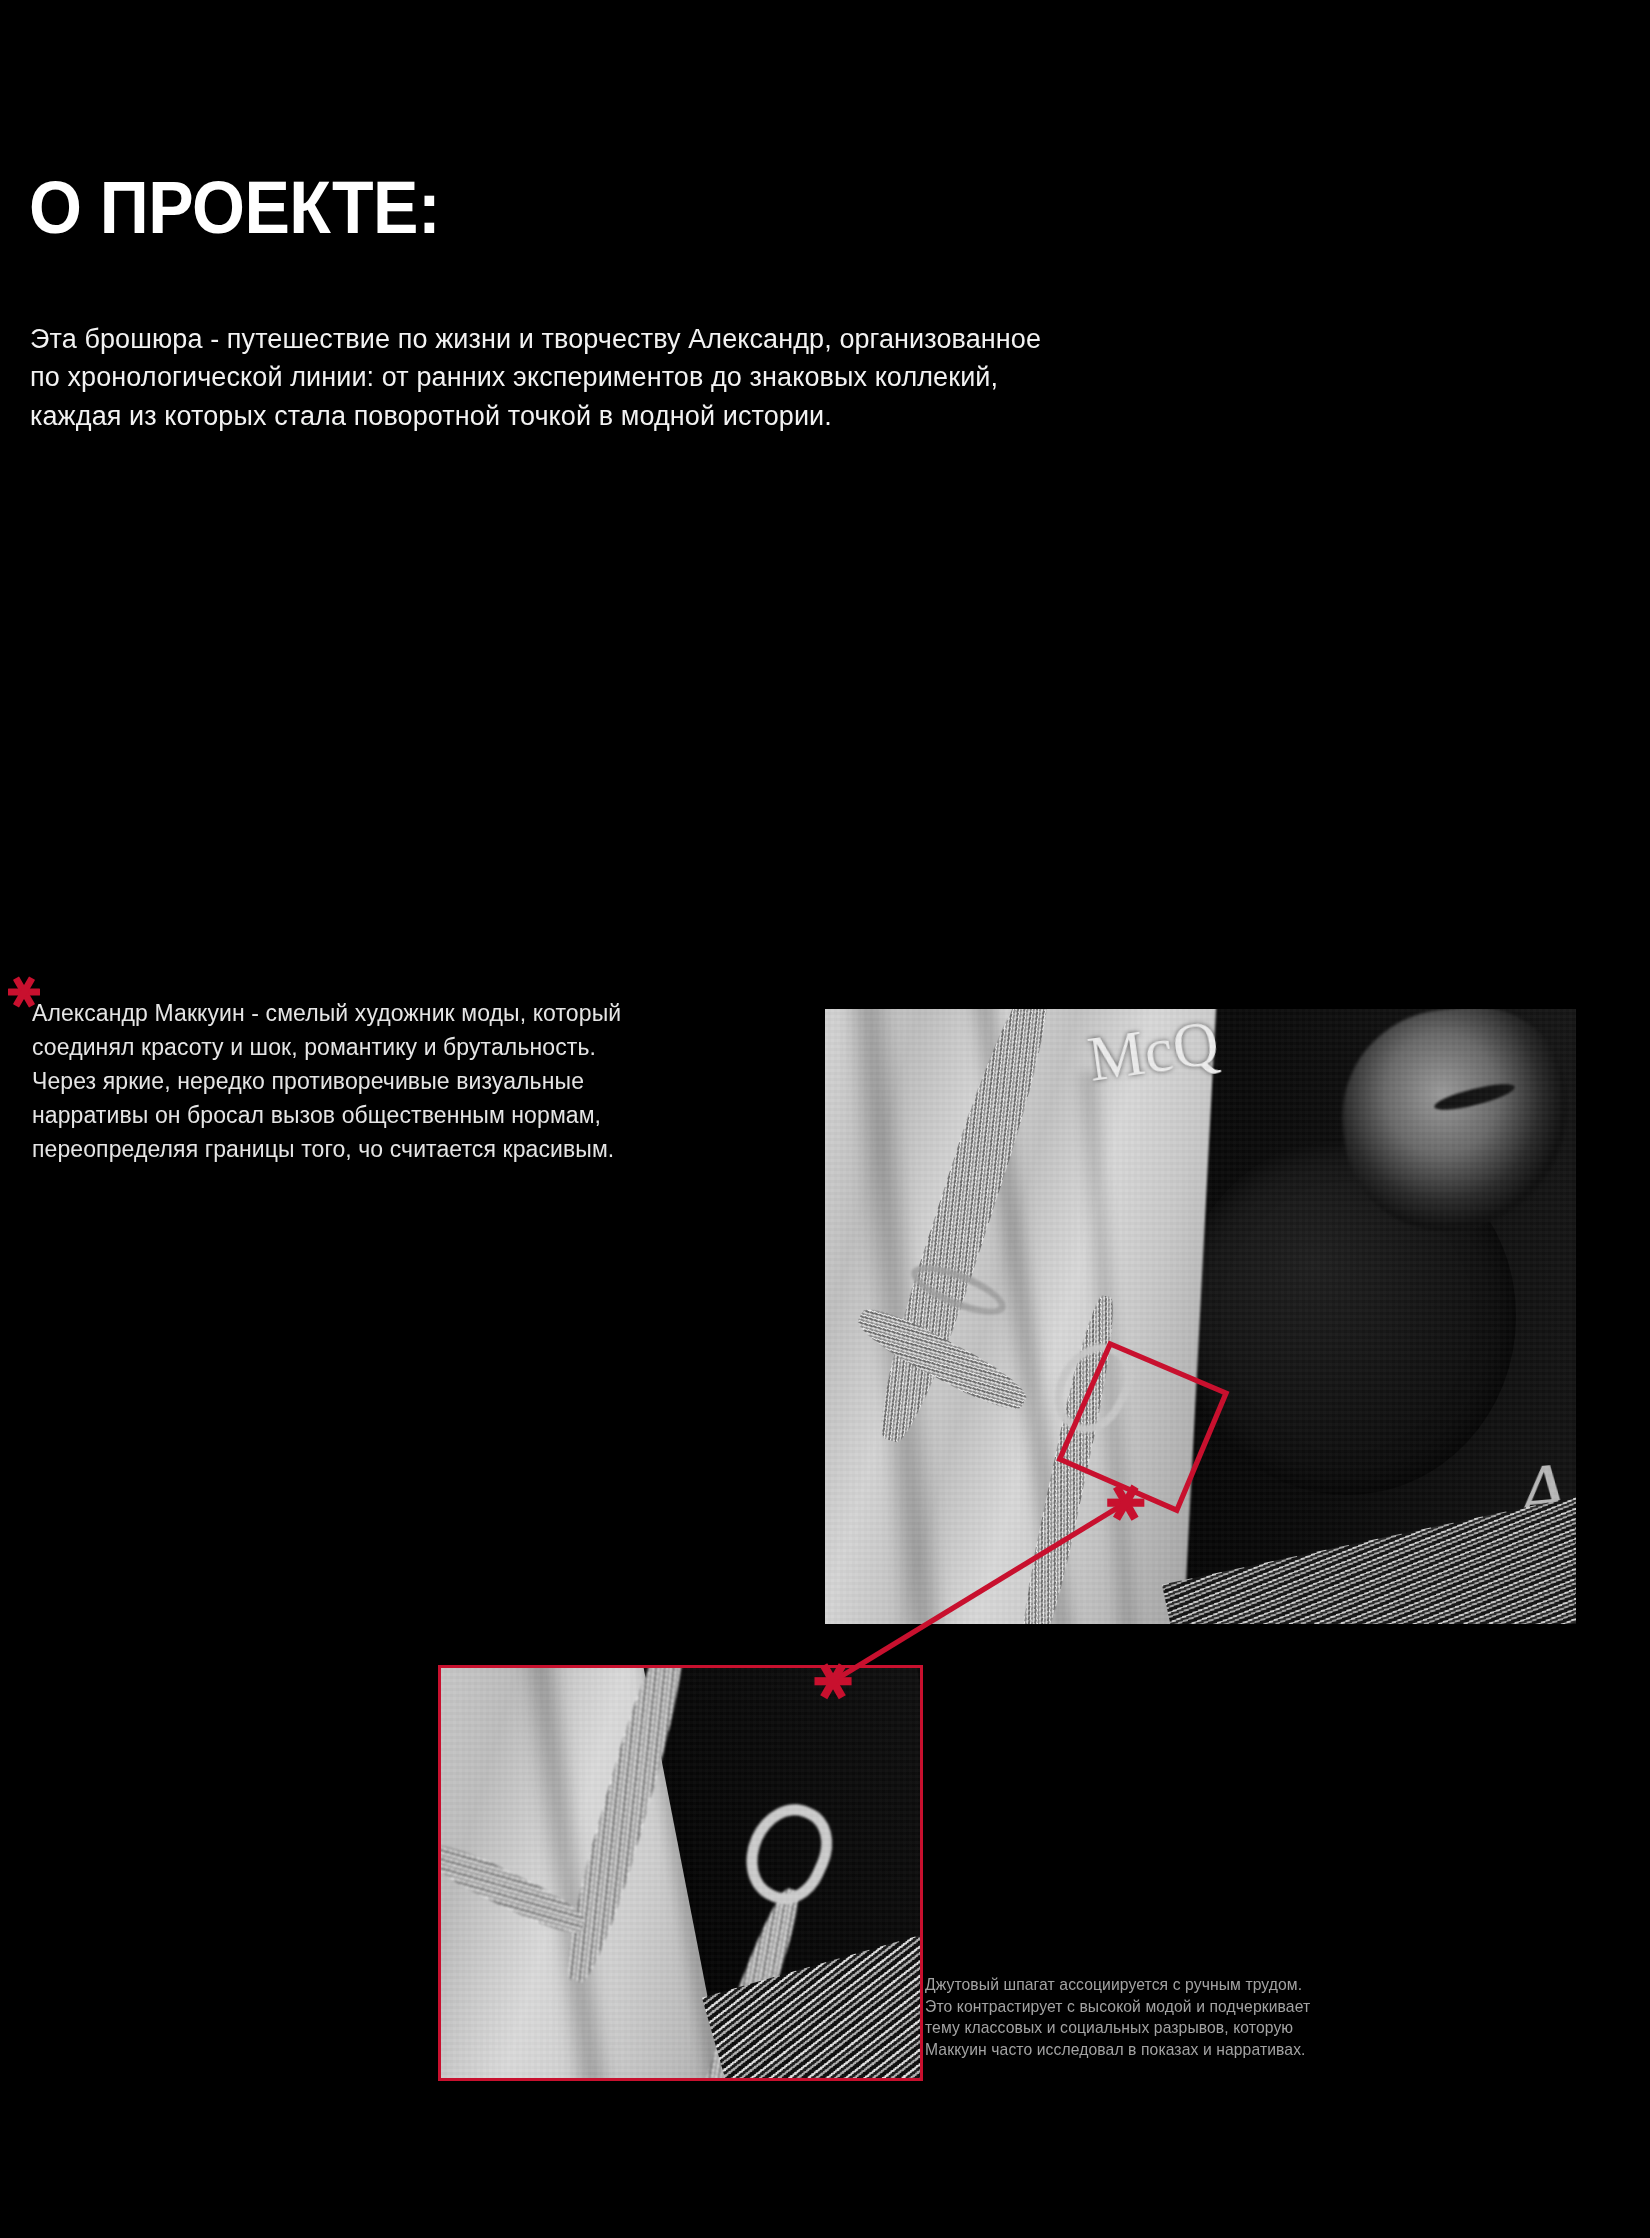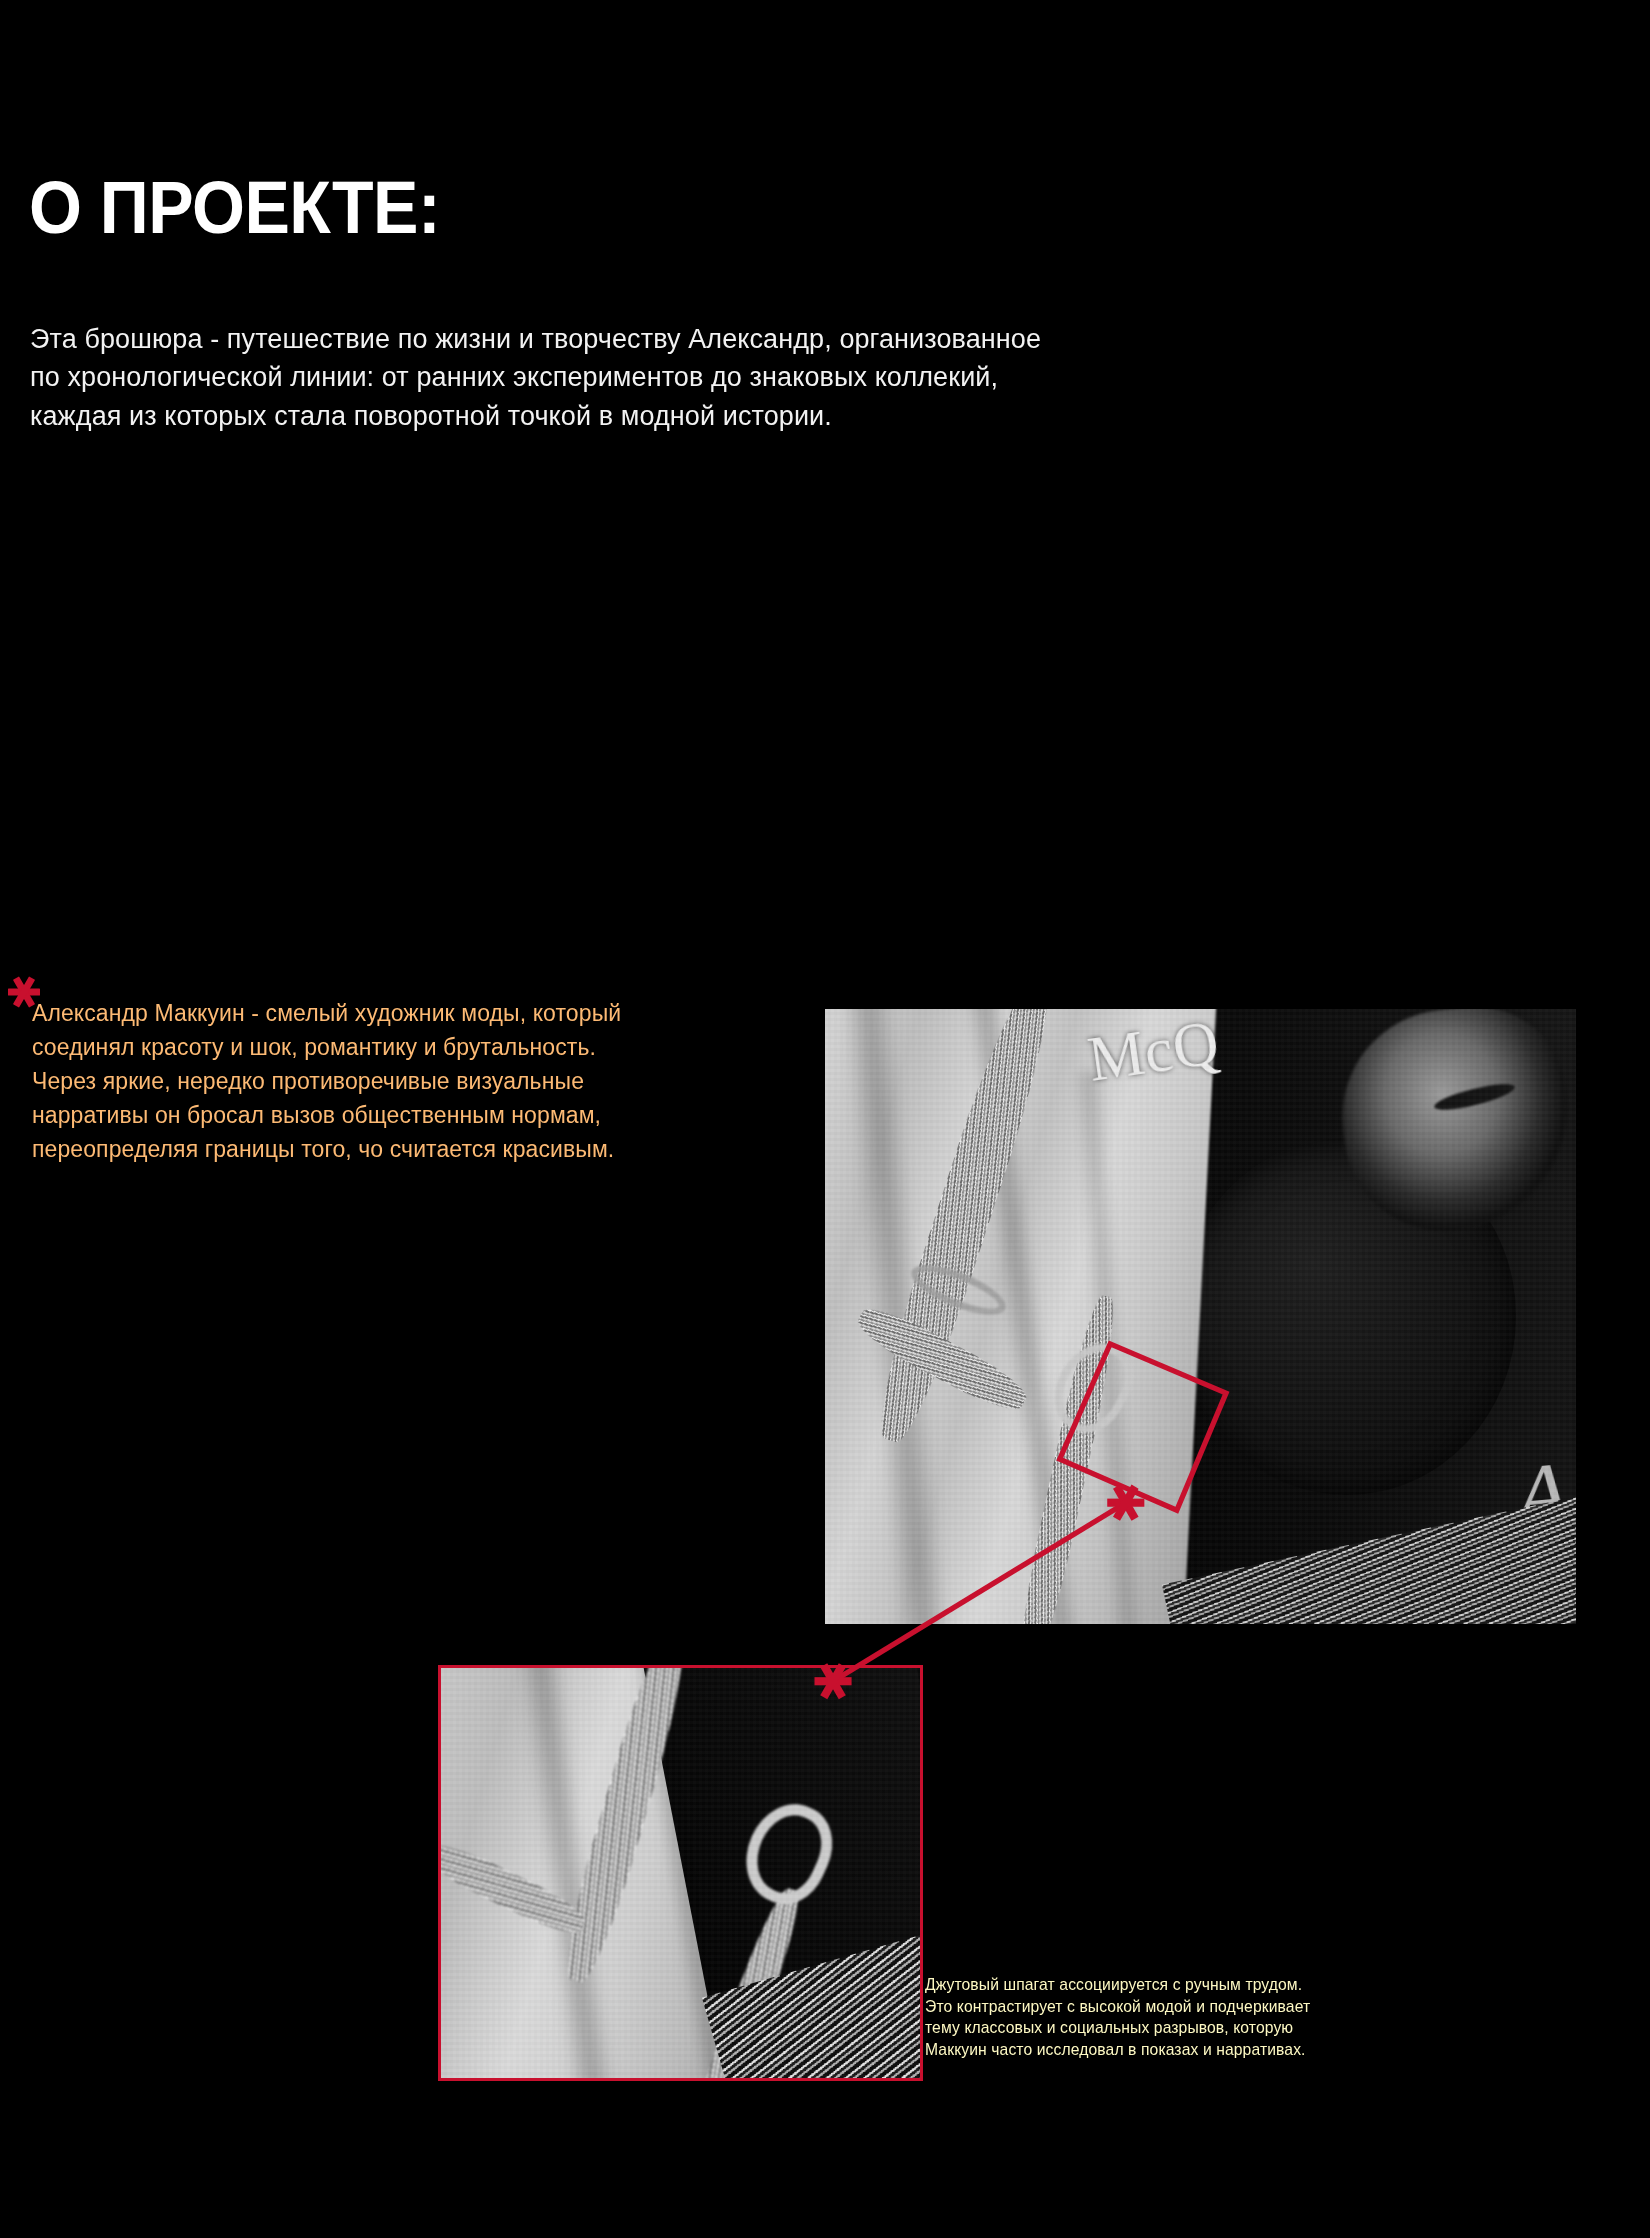--- a/index.html
+++ b/index.html
@@ -80,21 +80,21 @@
   
   #bio-block {
     position: absolute;
     left: 32px;
     top: 996px;
     width: 771px;
   }
   #bio-text {
     font-size: 23px;
     line-height: 1.48;
-    color: #fdba74;
+    color: #e5e5e5;
     white-space: pre-line;
     letter-spacing: 0.1px;
   }
 
   
   #main-photo {
     position: absolute;
     left: 825px;
     top: 1009px;
     width: 751px;
@@ -348,21 +348,21 @@
   
   #caption-block {
     position: absolute;
     left: 925px;
     top: 1974px;
     width: 510px;
   }
   #caption-text {
     font-size: 15.7px;
     line-height: 1.38;
-    color: #fef9c3;
+    color: #a3a3a3;
     white-space: pre-line;
     letter-spacing: 0.1px;
   }
 </style>
 </head>
 <body>
 
 <h1 id="page-title">О ПРОЕКТЕ:</h1>
 
 <div id="intro-block">

